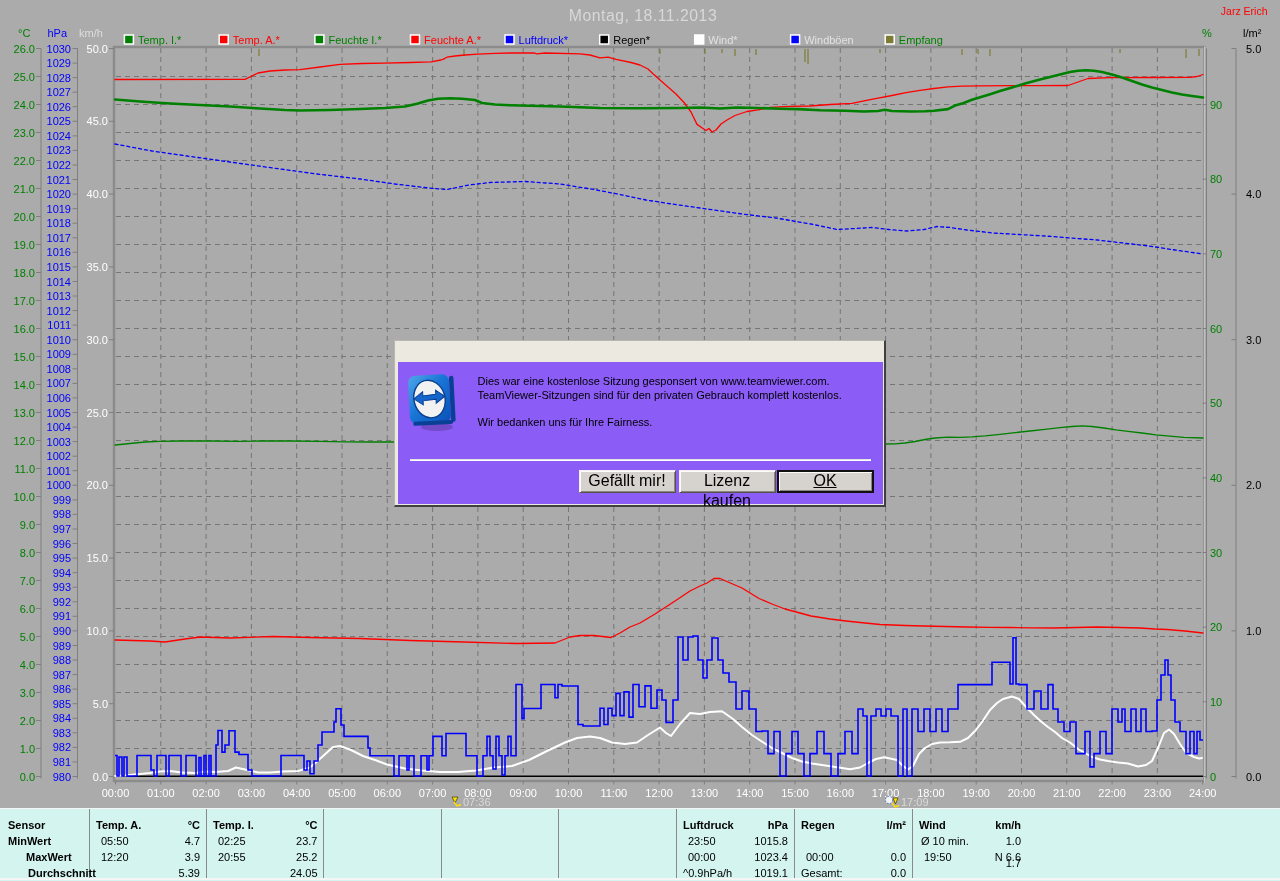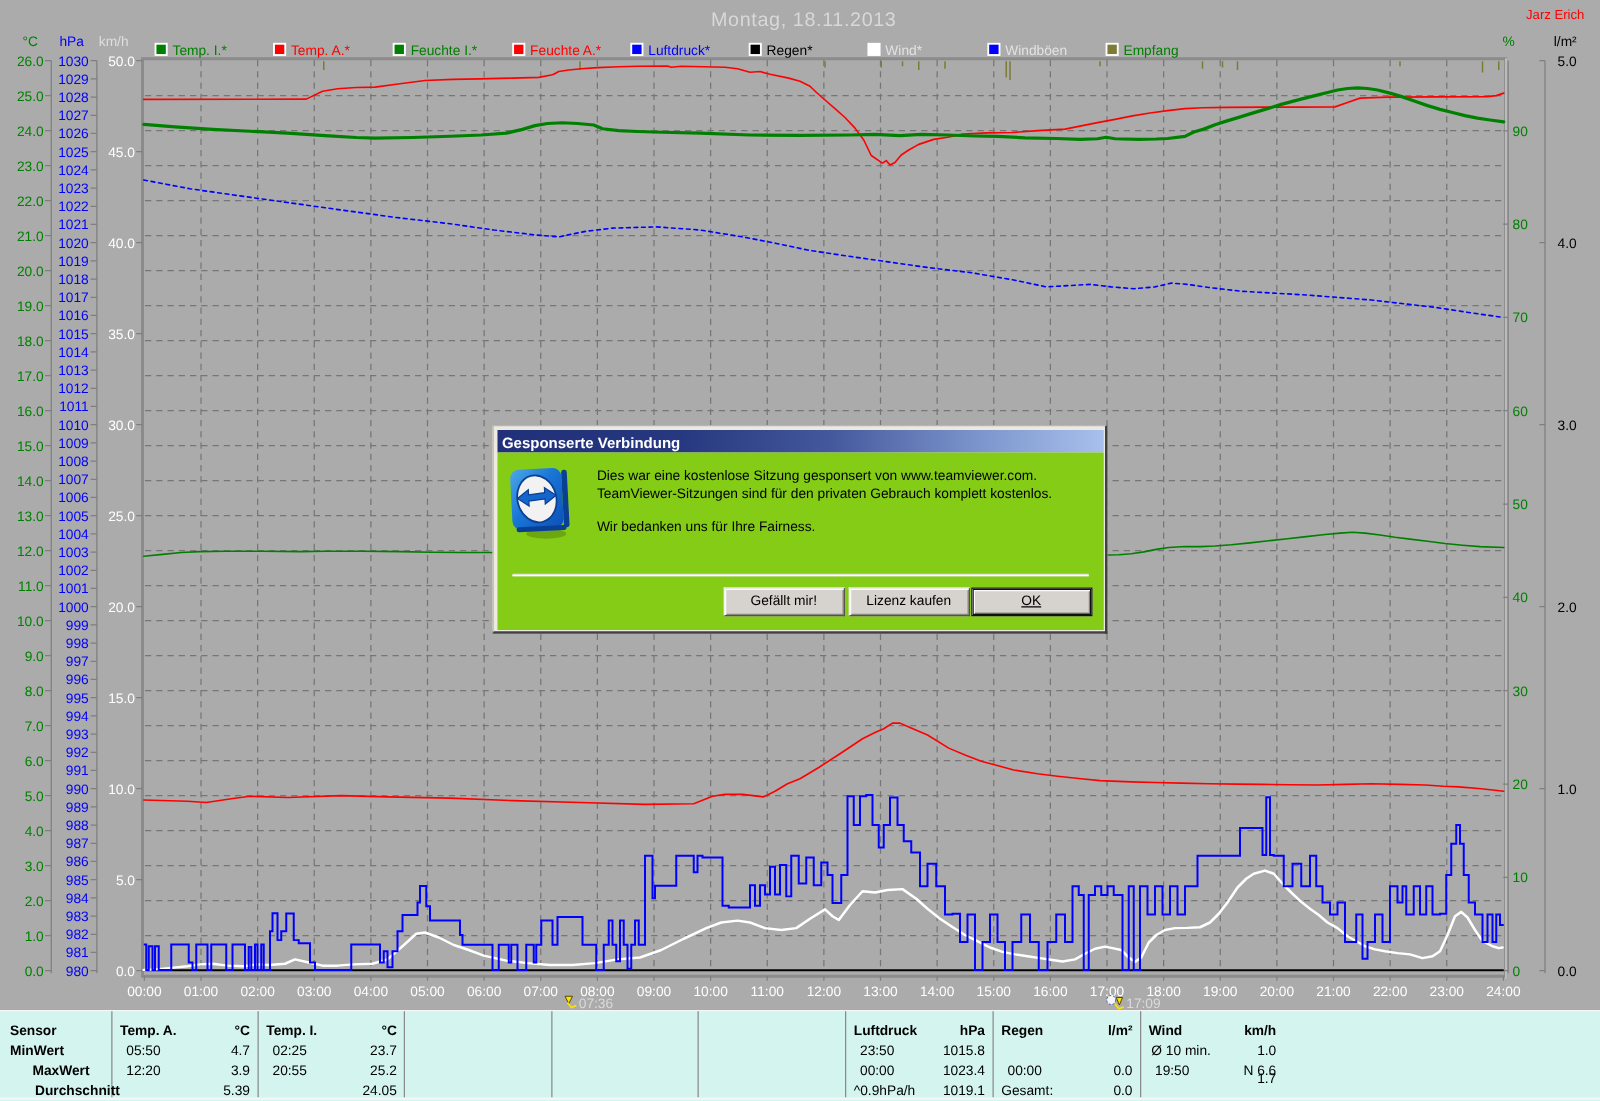--- a/index.html
+++ b/index.html
@@ -1,16 +1,16 @@
 <!DOCTYPE html>
 <html><head><meta charset="utf-8">
 <style>
 html,body{margin:0;padding:0;width:1280px;height:881px;overflow:hidden;background:#ababab;-webkit-font-smoothing:antialiased;}
 body{font-family:"Liberation Sans",sans-serif;position:relative;}
-.btn{position:absolute;top:108px;width:95px;height:21px;background:#d6d3ce;border:1px solid;border-color:#f4f2ee #55524c #55524c #f4f2ee;box-shadow:inset 1px 1px 0 #fcfbf9, inset -1px -1px 0 #8a867e;font-size:11px;color:#000;text-align:center;line-height:20px;font-family:"Liberation Sans",sans-serif;}
+.btn{position:absolute;top:108px;width:95px;height:21px;background:#d6d3ce;border:1px solid;border-color:#f4f2ee #55524c #55524c #f4f2ee;box-shadow:inset 1px 1px 0 #fcfbf9, inset -1px -1px 0 #8a867e;font-size:16px;color:#000;text-align:center;line-height:20px;font-family:"Liberation Sans",sans-serif;}
 .btnd{border-color:#111 !important;box-shadow:inset 0 0 0 1px #111, inset 2px 2px 0 #fcfbf9, inset -2px -2px 0 #8a867e;}
 </style></head>
 <body>
 <svg width="1280" height="813" style="position:absolute;left:0;top:0;">
 <rect x="0" y="0" width="1280" height="813" fill="#ababab"></rect>
 <path d="M160.8 48 V777 M206.1 48 V777 M251.4 48 V777 M296.7 48 V777 M342.0 48 V777 M387.3 48 V777 M432.6 48 V777 M477.9 48 V777 M523.2 48 V777 M568.5 48 V777 M613.8 48 V777 M659.1 48 V777 M704.4 48 V777 M749.7 48 V777 M795.0 48 V777 M840.3 48 V777 M885.6 48 V777 M930.9 48 V777 M976.2 48 V777 M1021.5 48 V777 M1066.8 48 V777 M1112.1 48 V777 M1157.4 48 V777 M116 748.5 H1203 M116 720.5 H1203 M116 692.5 H1203 M116 664.5 H1203 M116 636.5 H1203 M116 608.5 H1203 M116 580.5 H1203 M116 552.5 H1203 M116 524.5 H1203 M116 496.5 H1203 M116 468.5 H1203 M116 440.5 H1203 M116 412.5 H1203 M116 384.5 H1203 M116 356.5 H1203 M116 328.5 H1203 M116 300.5 H1203 M116 272.5 H1203 M116 244.5 H1203 M116 216.5 H1203 M116 188.5 H1203 M116 160.5 H1203 M116 132.5 H1203 M116 104.5 H1203 M116 76.5 H1203" stroke="#767676" stroke-width="1" fill="none" stroke-dasharray="5 4"></path>
 <rect x="114.0" y="47.0" width="1090.5" height="734.0" fill="none" stroke="#8b8b8b" stroke-width="2.4"></rect>
 <line x1="1204.8" y1="46.5" x2="1204.8" y2="782.5" stroke="#d9d9d9" stroke-width="1"></line>
 <line x1="41" y1="48.5" x2="41" y2="778.5" stroke="#7f7f7f" stroke-width="1"></line>
 <text x="35.0" y="780.5" font-family="&quot;Liberation Sans&quot;, sans-serif" font-size="11" fill="#008000" text-anchor="end">0.0</text>
@@ -235,24 +235,21 @@
 <div style="position:absolute;left:806px;top:57.5px;width:100px;text-align:right;white-space:nowrap;">0.0</div>
 <div style="position:absolute;left:919px;top:9.5px;font-weight:bold;white-space:nowrap;">Wind</div>
 <div style="position:absolute;left:921px;top:9.5px;width:100px;text-align:right;font-weight:bold;white-space:nowrap;">km/h</div>
 <div style="position:absolute;left:921px;top:25.5px;white-space:nowrap;">Ø 10 min.</div>
 <div style="position:absolute;left:921px;top:25.5px;width:100px;text-align:right;white-space:nowrap;">1.0</div>
 <div style="position:absolute;left:924px;top:41.5px;white-space:nowrap;">19:50</div>
 <div style="position:absolute;left:921px;top:41.5px;width:100px;text-align:right;white-space:nowrap;">N 6.6</div>
 <div style="position:absolute;left:921px;top:48px;width:100px;text-align:right;white-space:nowrap;">1.7</div>
 </div>
 <div style="position:absolute;left:393.5px;top:340px;width:489px;height:163.5px;background:#ece9e0;border-top:1px solid #b9b6ae;border-left:1px solid #b9b6ae;border-right:2px solid #404040;border-bottom:2px solid #404040;">
-<div style="position:absolute;left:3px;top:3px;right:1px;height:18px;background:linear-gradient(to right,#20307a,#26387f 30%,#44589c 55%,#7d97cd 80%,#a7c0ec);">
-<div style="position:absolute;left:4px;top:2.5px;font-size:12px;font-weight:bold;color:#ffffff;font-family:'Liberation Sans',sans-serif;">Gesponserte Verbindung</div>
-</div>
-<div style="position:absolute;left:3px;top:21px;right:1px;bottom:1px;background:#84cc16;">
+<div style="position:absolute;left:3px;top:21px;right:1px;bottom:1px;background:#8b5cf6;">
 <svg width="58" height="66" viewBox="0 0 58 66" style="position:absolute;left:8px;top:9px;">
 <defs>
 <linearGradient id="tvg" x1="0" y1="0" x2="1" y2="1">
 <stop offset="0" stop-color="#4fa8e8"></stop>
             <stop offset="0.45" stop-color="#1976d6"></stop>
             <stop offset="1" stop-color="#0b50b8"></stop>
 </linearGradient>
 </defs>
 <ellipse cx="31" cy="56" rx="16" ry="4" fill="#000" opacity="0.18"></ellipse>
 <g transform="rotate(-3 24 28)">

